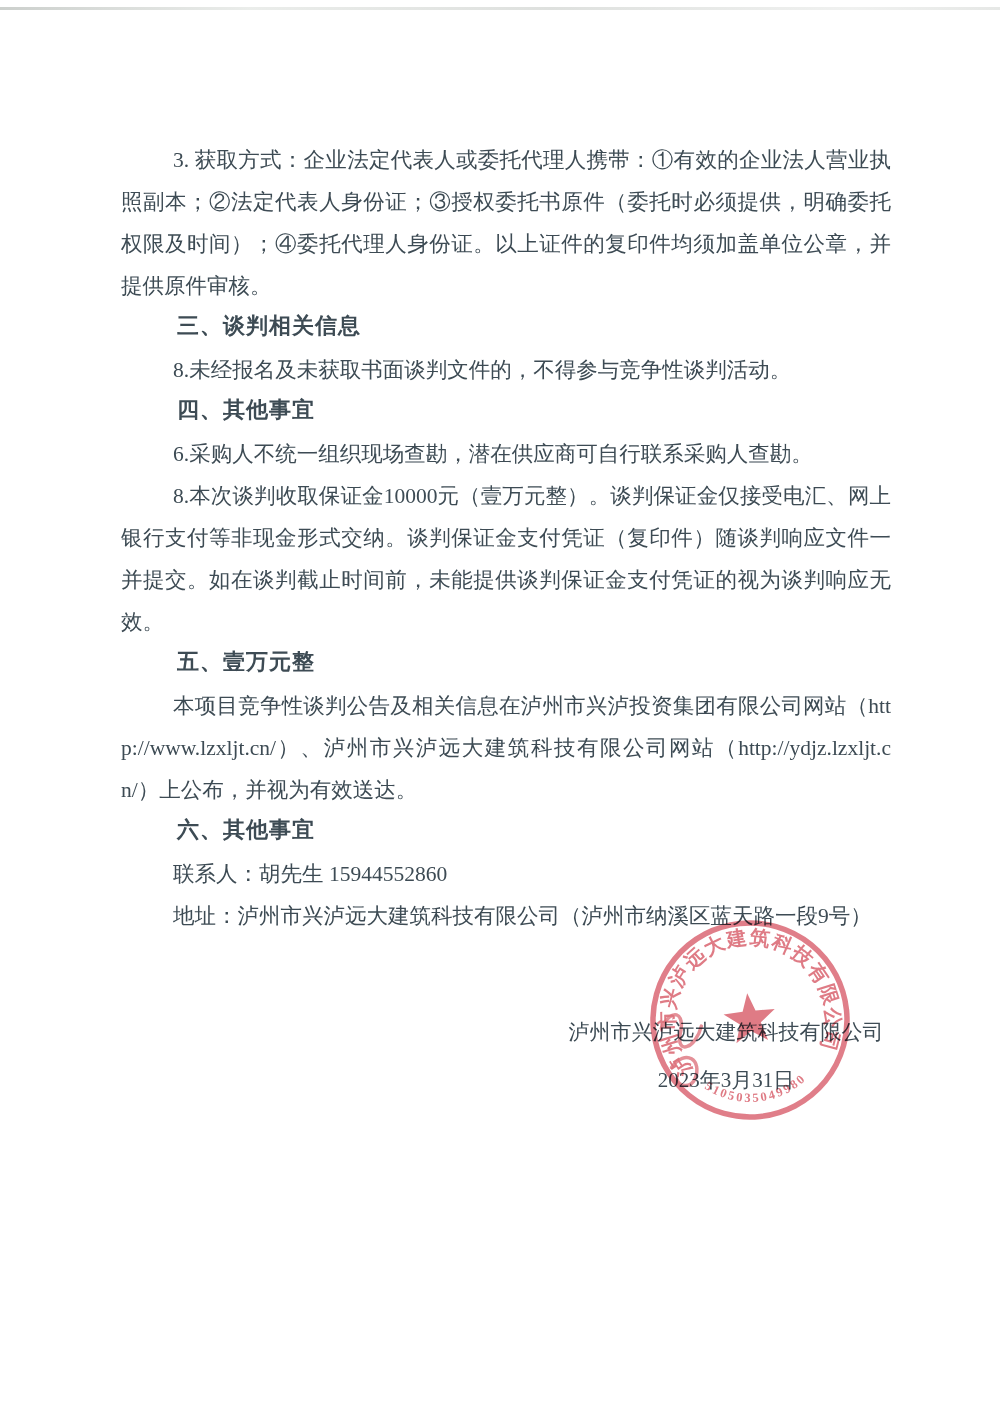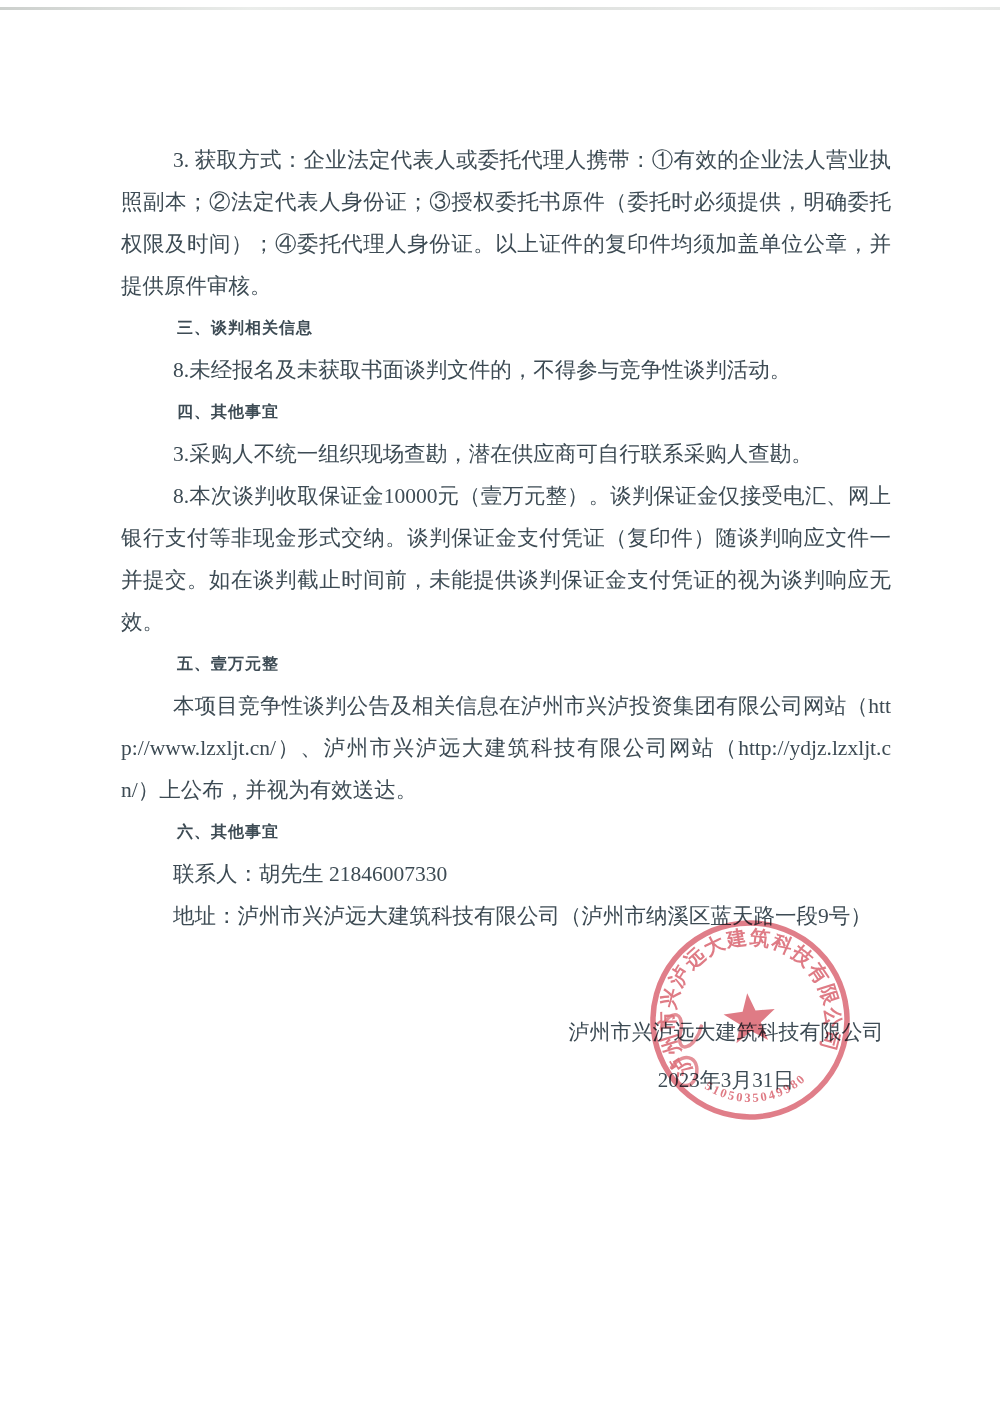--- a/index.html
+++ b/index.html
@@ -36,23 +36,23 @@
     font-size: 21.5px;
     line-height: 42px;
     text-align: justify;
   }
   .para {
     text-indent: 52px;
     word-break: break-all;
   }
   .heading {
     text-indent: 56px;
-    font-family: Liberation Serif, serif;
+    font-family: Liberation Mono, monospace;
     font-weight: 700;
-    font-size: 16px;
+    font-size: 22px;
     letter-spacing: 1px;
   }
   .signature {
     position: absolute;
     left: 560px;
     top: 1008px;
     width: 332px;
     text-align: center;
     font-size: 21px;
     line-height: 48px;
@@ -109,28 +109,28 @@
 
   <div class="scan-line"></div>
 
   <div class="doc-body">
     <p class="para">3. 获取方式：企业法定代表人或委托代理人携带：①有效的企业法人营业执照副本；②法定代表人身份证；③授权委托书原件（委托时必须提供，明确委托权限及时间）；④委托代理人身份证。以上证件的复印件均须加盖单位公章，并提供原件审核。</p>
 
     <p class="heading">三、谈判相关信息</p>
     <p class="para">8.未经报名及未获取书面谈判文件的，不得参与竞争性谈判活动。</p>
 
     <p class="heading">四、其他事宜</p>
-    <p class="para">3.采购人不统一组织现场查勘，潜在供应商可自行联系采购人查勘。</p>
+    <p class="para">6.采购人不统一组织现场查勘，潜在供应商可自行联系采购人查勘。</p>
     <p class="para">8.本次谈判收取保证金10000元（壹万元整）。谈判保证金仅接受电汇、网上银行支付等非现金形式交纳。谈判保证金支付凭证（复印件）随谈判响应文件一并提交。如在谈判截止时间前，未能提供谈判保证金支付凭证的视为谈判响应无效。</p>
 
     <p class="heading">五、壹万元整</p>
     <p class="para">本项目竞争性谈判公告及相关信息在泸州市兴泸投资集团有限公司网站（http://www.lzxljt.cn/）、泸州市兴泸远大建筑科技有限公司网站（http://ydjz.lzxljt.cn/）上公布，并视为有效送达。</p>
 
     <p class="heading">六、其他事宜</p>
-    <p class="para">联系人：胡先生 21846007330</p>
+    <p class="para">联系人：胡先生 15944552860</p>
     <p class="para">地址：泸州市兴泸远大建筑科技有限公司（泸州市纳溪区蓝天路一段9号）</p>
   </div>
 
   <div class="signature">
     <div>泸州市兴泸远大建筑科技有限公司</div>
     <div>2023年3月31日</div>
   </div>
 
   <svg class="stamp" viewBox="0 0 210 210" xmlns="http://www.w3.org/2000/svg">
     <defs>

